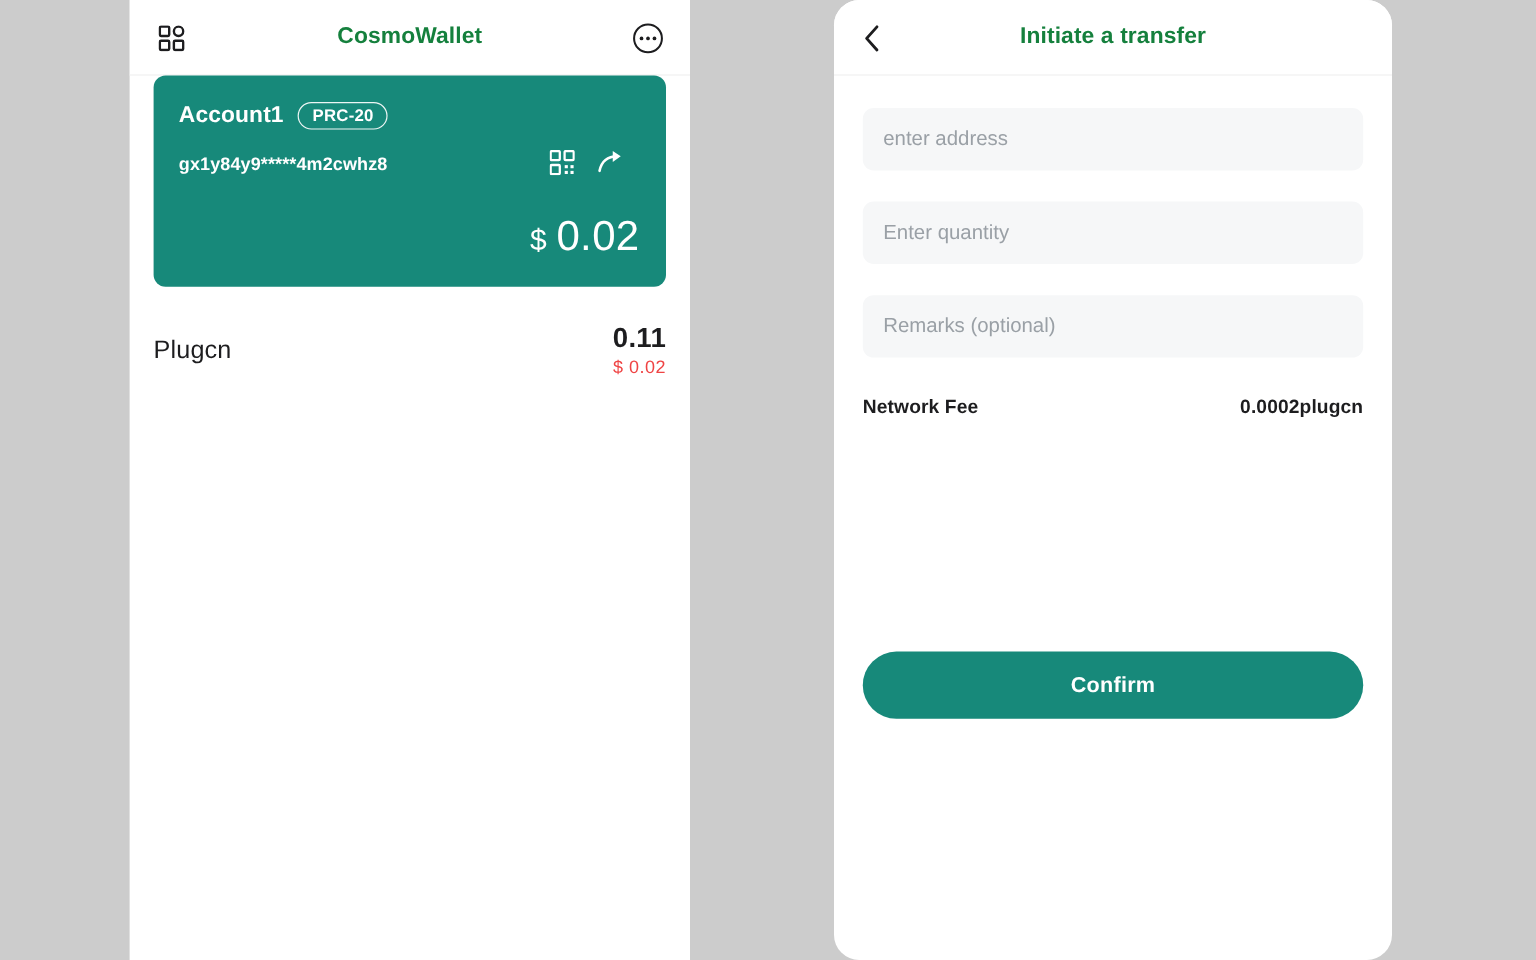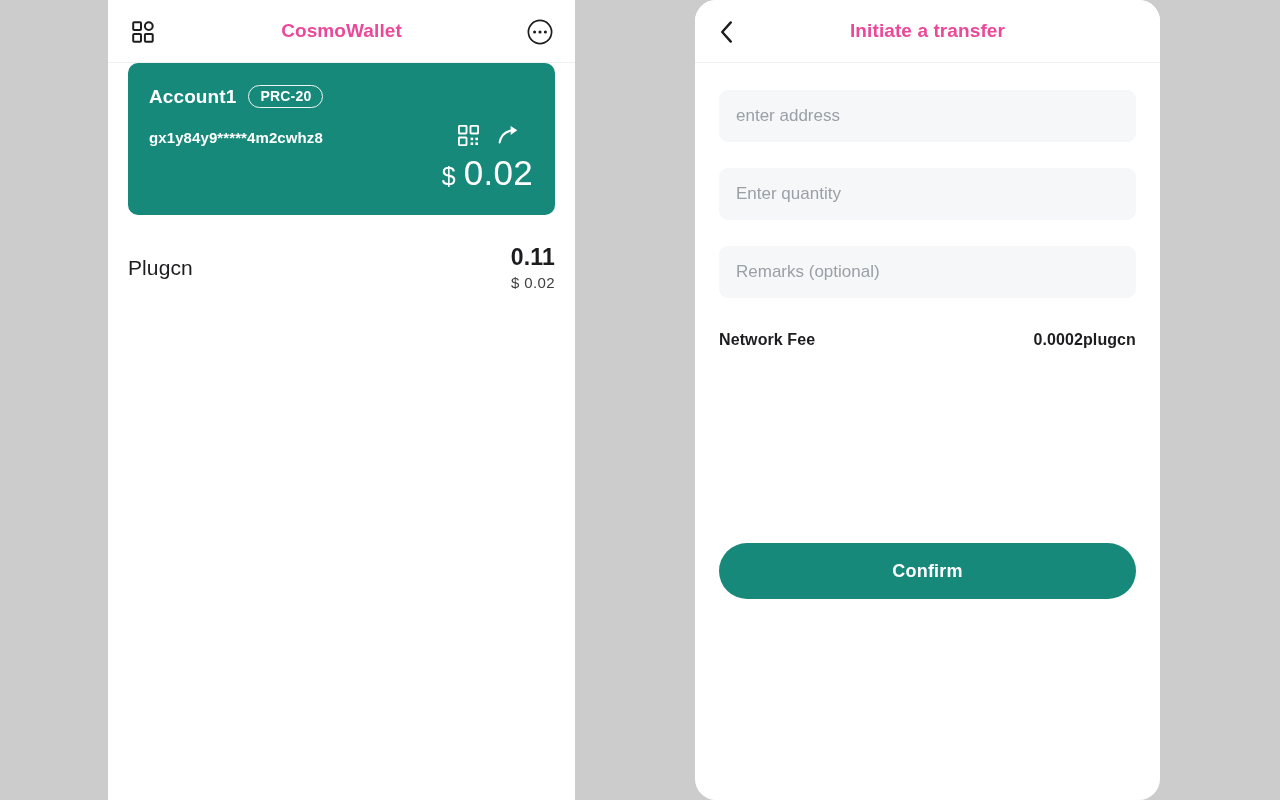--- a/index.html
+++ b/index.html
@@ -37,21 +37,21 @@
     border-bottom:1px solid #f0f0f0;
     display:flex;
     align-items:center;
   }
   .appbar-title {
     position:absolute;
     left:0; right:0;
     text-align:center;
     font-size:19px;
     font-weight:700;
-    color:#ec4899;
+    color:#15803d;
     letter-spacing:0.1px;
     pointer-events:none;
   }
   .appbar-left {
     position:absolute;
     left:24px; top:0;
     height:63px;
     display:flex; align-items:center;
     cursor:pointer;
   }
@@ -62,21 +62,21 @@
     display:flex; align-items:center;
     cursor:pointer;
   }
 
   svg { display:block; }
 
   
   .acct-card {
     margin:0 20px;
     margin-top:0px;
-    height:152px;
+    height:176px;
     border-radius:10px;
     background:#17897a;
     padding:22px 31px 0 21px;
     position:relative;
     color:#ffffff;
   }
   .acct-row1 {
     display:flex;
     align-items:center;
     gap:12px;
@@ -162,21 +162,21 @@
   .asset-amt {
     font-size:23px;
     font-weight:700;
     color:#1d1d1f;
     line-height:1.1;
     letter-spacing:0.2px;
   }
   .asset-fiat {
     font-size:15px;
     font-weight:400;
-    color:#404040;
+    color:#ef4444;
     margin-top:3px;
     letter-spacing:0.4px;
   }
 
   
   .tr-body { padding:0 24px; }
 
   .field {
     height:52px;
     margin-top:26px;

